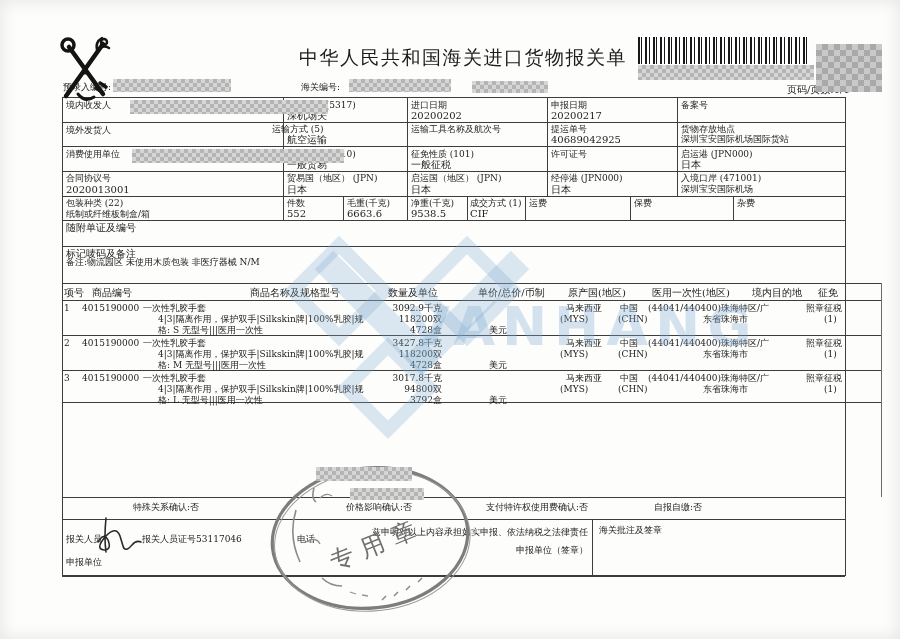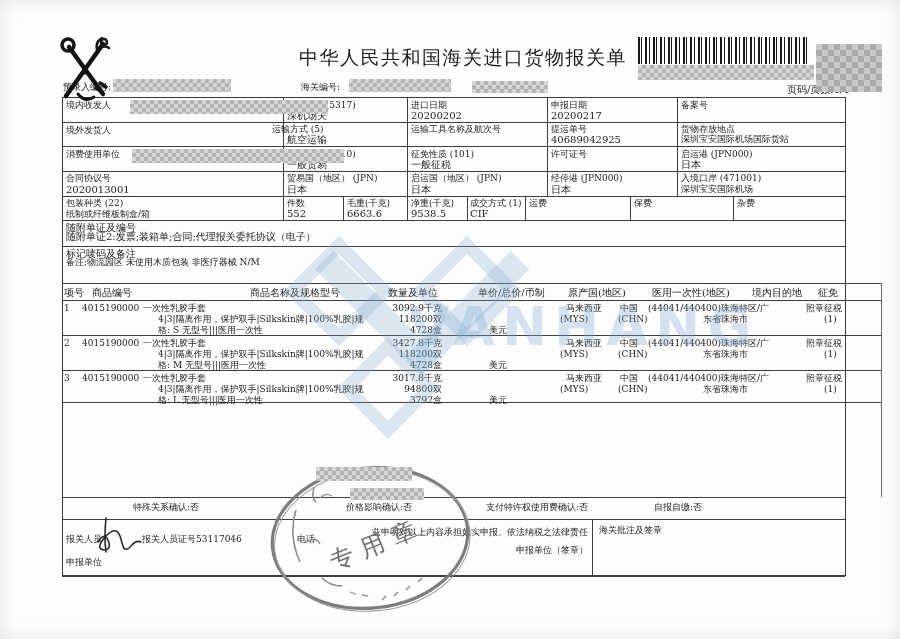--- a/index.html
+++ b/index.html
@@ -134,21 +134,20 @@
   <div class="t s10" style="left:347px;top:208px">6663.6</div>
   <div class="t s9" style="left:411px;top:198px">净重(千克)</div>
   <div class="t s10" style="left:411px;top:208px">9538.5</div>
   <div class="t s9" style="left:470px;top:198px">成交方式 (1)</div>
   <div class="t s10" style="left:470px;top:208px">CIF</div>
   <div class="t s9" style="left:529px;top:198px">运费</div>
   <div class="t s9" style="left:634px;top:198px">保费</div>
   <div class="t s9" style="left:737px;top:198px">杂费</div>
 
   <div class="t s8" style="left:66px;top:222px">随附单证及编号</div>
-  <div class="t s10" style="left:66px;top:231px">随附单证2:发票;装箱单;合同;代理报关委托协议（电子）</div>
   <div class="t s8" style="left:66px;top:248px">标记唛码及备注</div>
   <div class="t s9" style="left:66px;top:257px">备注:物流园区 未使用木质包装 非医疗器械 N/M</div>
 
   <div class="t s8" style="left:64px;top:287px">项号</div>
   <div class="t s8" style="left:92px;top:287px">商品编号</div>
   <div class="t s8" style="left:250px;top:287px">商品名称及规格型号</div>
   <div class="t s8" style="left:388px;top:287px">数量及单位</div>
   <div class="t s8" style="left:478px;top:287px">单价/总价/币制</div>
   <div class="t s8" style="left:568px;top:287px">原产国(地区)</div>
   <div class="t s8" style="left:652px;top:287px">医用一次性(地区)</div>

